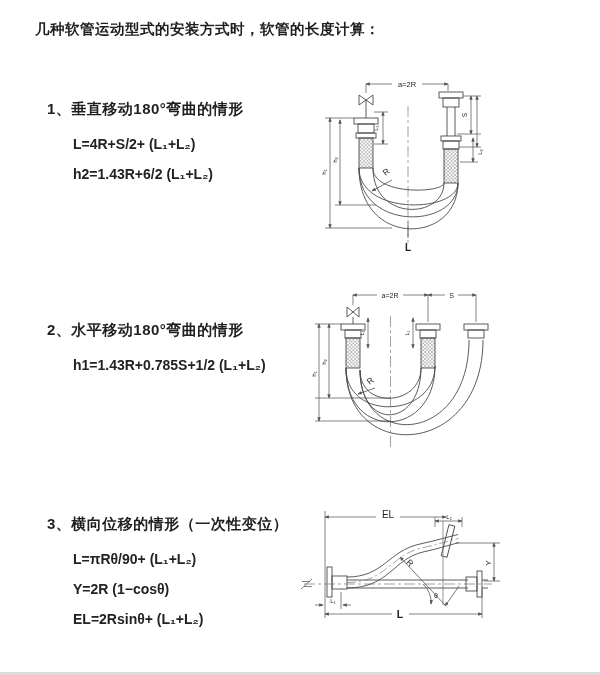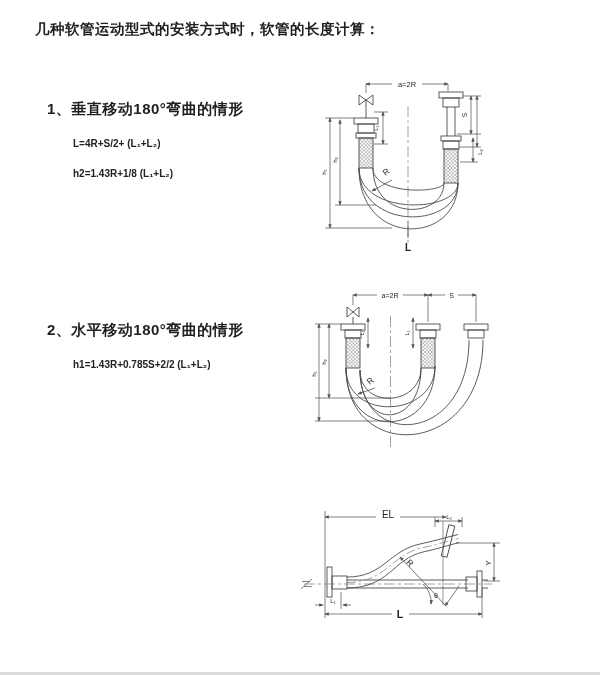--- a/index.html
+++ b/index.html
@@ -6,47 +6,55 @@
   .page{
     position:relative;width:600px;height:675px;background:#ffffff;overflow:hidden;
     font-family:"Liberation Sans","DejaVu Sans",sans-serif;color:#1f1f1f;
   }
   .title{
     position:absolute;left:35px;top:20px;font-size:14.5px;font-weight:700;letter-spacing:.5px;
   }
   .sec{position:absolute;left:47px;}
   .sec-head{font-size:15px;font-weight:700;letter-spacing:.5px;}
   .formulas{margin-top:10px;padding-left:26px;}
-  .formula{font-size:10px;font-weight:600;line-height:30px;white-space:pre;color:#222;}
+  .formula{font-size:14px;font-weight:600;line-height:30px;white-space:pre;color:#222;}
   .diag{position:absolute;}
   .diag text{fill:#222;stroke:none;}
   .bottom-edge{position:absolute;left:0;bottom:0;width:600px;height:3px;background:#dcdcdc;}
 </style>
 </head>
 <body>
 
 <div class="page">
 
   <div class="title">几种软管运动型式的安装方式时，软管的长度计算：</div>
 
   <div class="sec" style="top:100px;">
     <div class="sec-head">1、垂直移动180°弯曲的情形</div>
     <div class="formulas">
       <div class="formula">L=4R+S/2+ (L₁+L₂)</div>
-      <div class="formula">h2=1.43R+1/8 (L₁+L₂)</div>
+      <div class="formula">h2=1.43R+6/2 (L₁+L₂)</div>
     </div>
   </div>
 
   <div class="sec" style="top:321px;">
     <div class="sec-head">2、水平移动180°弯曲的情形</div>
     <div class="formulas">
-      <div class="formula">h1=1.43R+0.785S+2/2 (L₁+L₂)</div>
+      <div class="formula">h1=1.43R+0.785S+1/2 (L₁+L₂)</div>
     </div>
   </div>
 
+  <div class="sec" style="top:515px;">
+    <div class="sec-head">3、横向位移的情形（一次性变位）</div>
+    <div class="formulas">
+      <div class="formula">L=πRθ/90+ (L₁+L₂)</div>
+      <div class="formula">Y=2R (1−cosθ)</div>
+      <div class="formula">EL=2Rsinθ+ (L₁+L₂)</div>
+    </div>
+  </div>
 
   <svg class="diag" style="left:308px;top:70px;" width="290" height="198" viewBox="0 0 290 198">
     <defs>
       <marker id="ar1" viewBox="0 0 10 10" refX="8.5" refY="5" markerWidth="6" markerHeight="6" orient="auto-start-reverse">
         <path d="M0,1.2 L10,5 L0,8.8 Z" fill="#555" stroke="none"></path>
       </marker>
       <pattern id="br1" width="3.5" height="3.5" patternUnits="userSpaceOnUse">
         <path d="M0,3.5 L3.5,0 M0,0 L3.5,3.5" stroke="#8a8a8a" stroke-width="0.5" fill="none"></path>
       </pattern>
     </defs>

